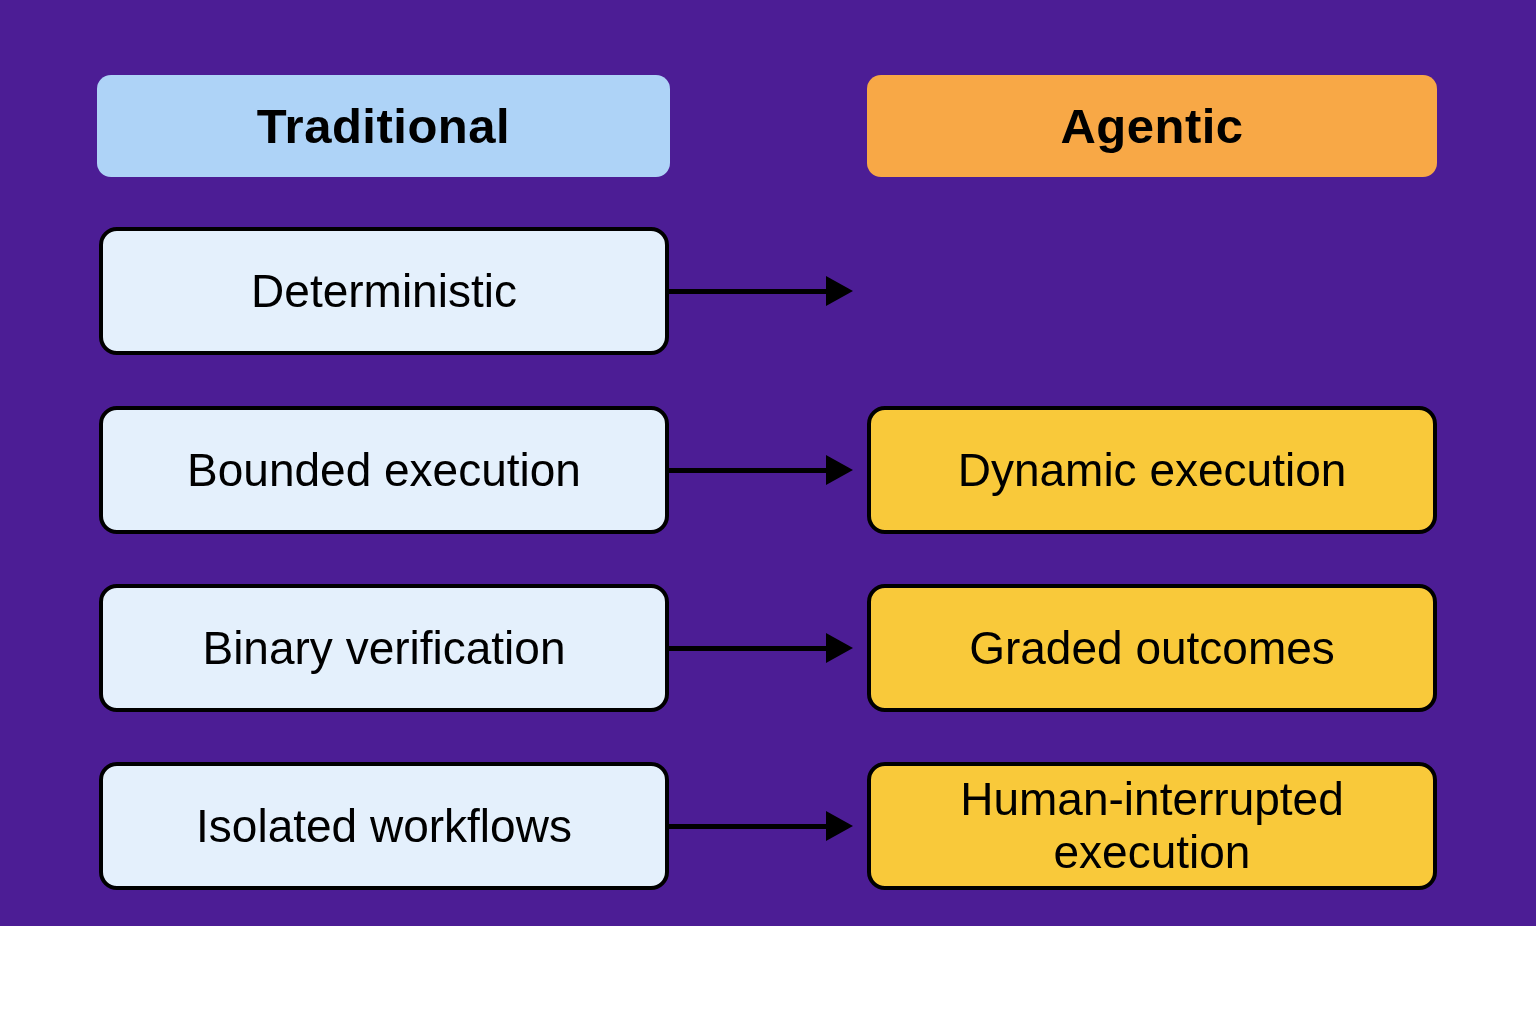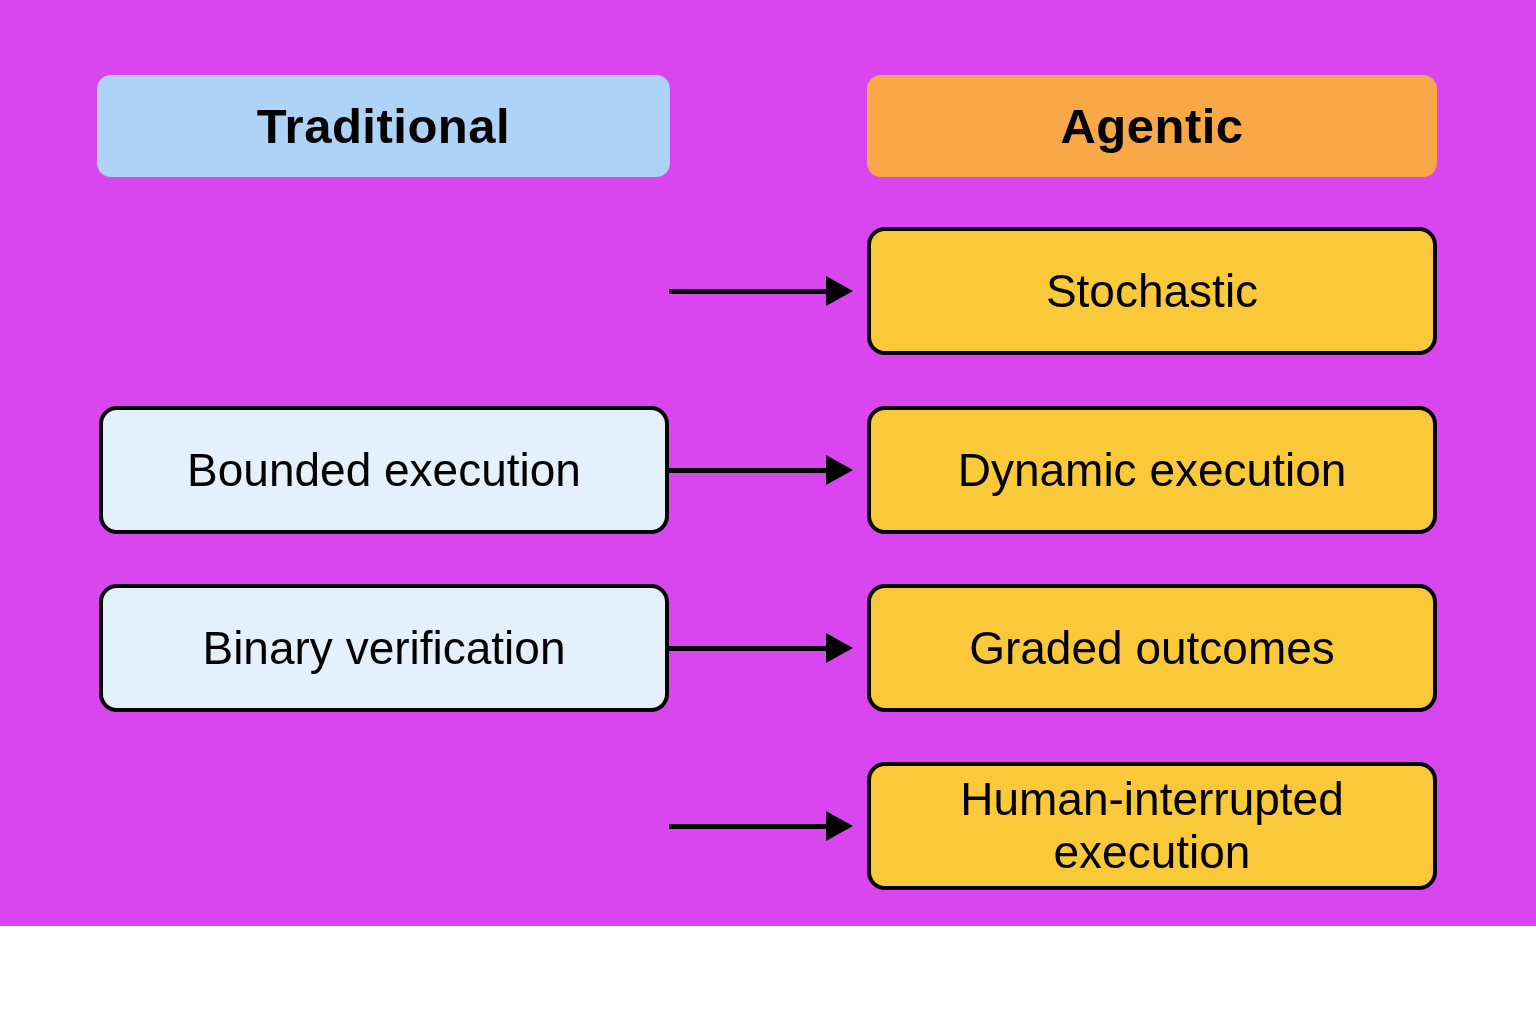--- a/index.html
+++ b/index.html
@@ -7,21 +7,21 @@
   body {
     background: #ffffff;
     font-family: "Liberation Sans", sans-serif;
     color: #000000;
     overflow: hidden;
   }
   .canvas {
     position: relative;
     width: 1536px;
     height: 926px;
-    background: #d946ef;
+    background: #4c1d95;
   }
   .col-header {
     position: absolute;
     top: 75px;
     height: 102px;
     border-radius: 14px;
     display: flex;
     align-items: center;
     justify-content: center;
     font-size: 49px;
@@ -96,25 +96,25 @@
 </head>
 <body>
 
 <div class="canvas">
 
   <div class="col-header traditional">Traditional</div>
 
   <div class="col-header agentic">Agentic</div>
 
   <div class="row" style="top:227px">
+    <div class="box left">Deterministic</div>
     <div class="arrow">
       <span class="shaft"></span>
       <span class="head"></span>
     </div>
-    <div class="box right">Stochastic</div>
   </div>
 
   <div class="row" style="top:584px">
     <div class="box left">Binary verification</div>
     <div class="arrow">
       <span class="shaft"></span>
       <span class="head"></span>
     </div>
     <div class="box right">Graded outcomes</div>
   </div>
@@ -122,20 +122,21 @@
   <div class="row" style="top:406px">
     <div class="box left">Bounded execution</div>
     <div class="arrow">
       <span class="shaft"></span>
       <span class="head"></span>
     </div>
     <div class="box right">Dynamic execution</div>
   </div>
 
   <div class="row" style="top:762px">
+    <div class="box left">Isolated workflows</div>
     <div class="arrow">
       <span class="shaft"></span>
       <span class="head"></span>
     </div>
     <div class="box right">Human-interrupted execution</div>
   </div>
 
 </div>
 
 </body></html>

